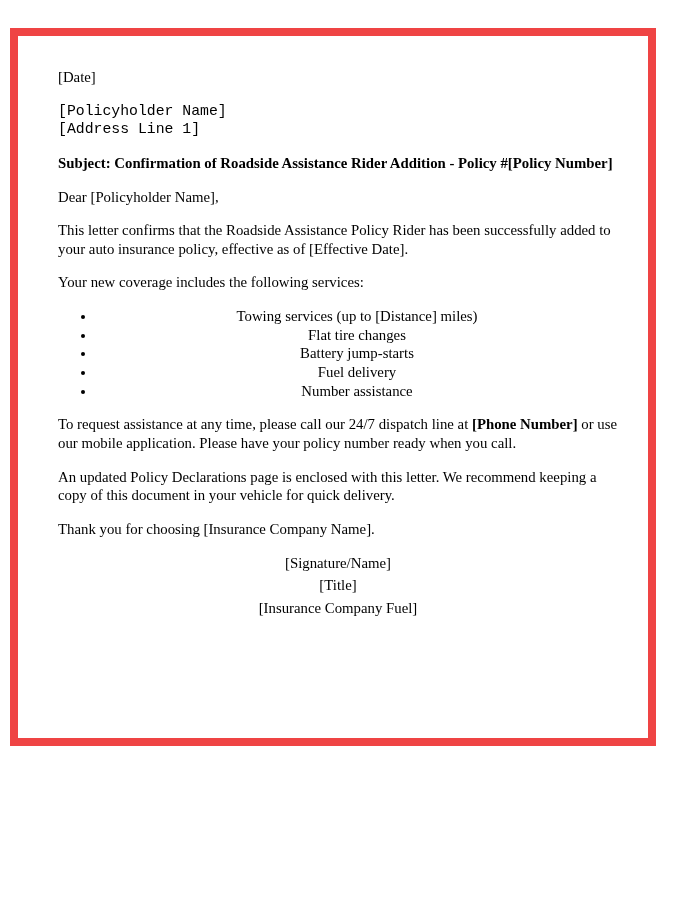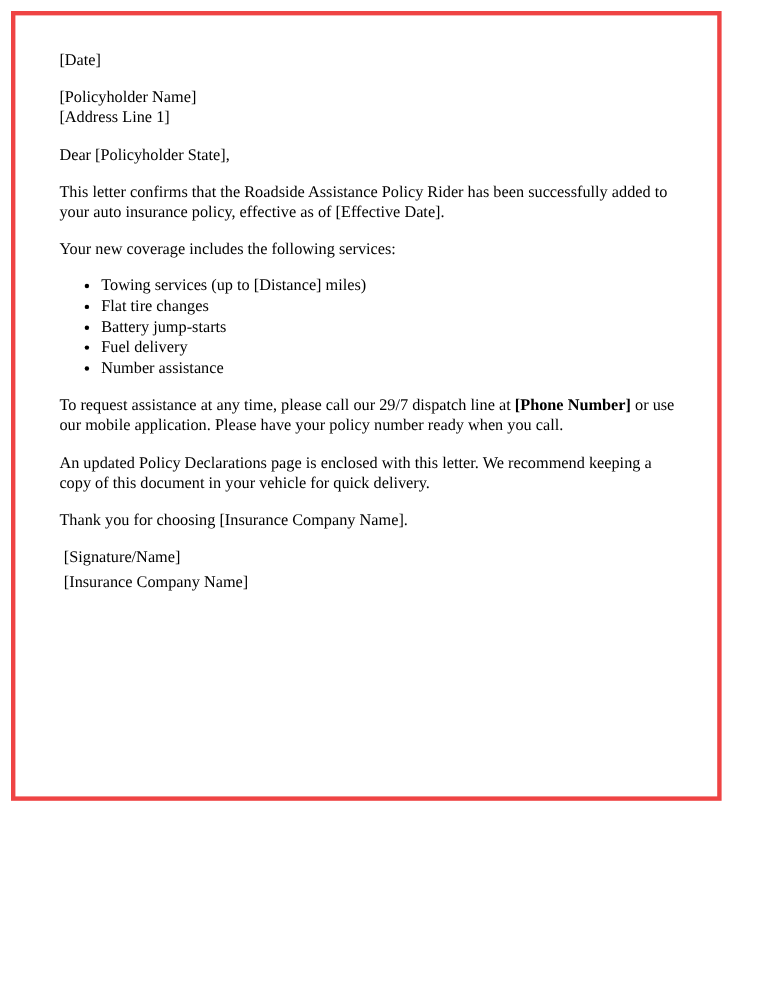--- a/index.html
+++ b/index.html
@@ -11,86 +11,91 @@
     height: 900px;
     background: #ffffff;
     font-family: "Liberation Serif", serif;
     color: #000000;
     position: relative;
   }
   .page {
     box-sizing: border-box;
     position: absolute;
     left: 10px;
-    top: 10px;
+    top: 28px;
     width: 646px;
     height: 718px;
-    border: 4px solid #ef4444;
+    border: 8px solid #ef4444;
     padding: 32px 30px 28px 40px;
     font-size: 14.8px;
     line-height: 1.26;
     overflow: hidden;
   }
   p {
     margin: 0 0 15px 0;
   }
   .addr-block p {
     margin: 0;
   }
   .addr-block {
     margin: 0 0 15px 0;
+    font-family: Liberation Mono, monospace;
   }
   .sig-block p {
     margin: 4px;
+    text-align: center;
   }
   .bold {
     font-weight: bold;
   }
   ul {
     margin: 0 0 15px 0;
     padding-left: 38px;
     list-style-type: disc;
   }
   li {
     margin: 0;
+    text-align: center;
   }
 </style>
 </head>
 <body>
 
 <div class="page">
 
   <p>[Date]</p>
 
   <div class="addr-block">
     <p>[Policyholder Name]</p>
     <p>[Address Line 1]</p>
   </div>
 
+  <p class="bold">Subject: Confirmation of Roadside Assistance Rider Addition - Policy #[Policy Number]</p>
 
-  <p>Dear [Policyholder State],</p>
+  <p>Dear [Policyholder Name],</p>
 
   <p>This letter confirms that the Roadside Assistance Policy Rider has been successfully added to your auto insurance policy, effective as of [Effective Date].</p>
 
   <p>Your new coverage includes the following services:</p>
 
   <ul>
     <li>Towing services (up to [Distance] miles)</li>
     <li>Flat tire changes</li>
     <li>Battery jump-starts</li>
     <li>Fuel delivery</li>
     <li>Number assistance</li>
   </ul>
 
-  <p><span>To request assistance at any time, please call our 29/7 dispatch line at </span><span class="bold">[Phone Number]</span><span> or use our mobile application. Please have your policy number ready when you call.</span></p>
+  <p><span>To request assistance at any time, please call our 24/7 dispatch line at </span><span class="bold">[Phone Number]</span><span> or use our mobile application. Please have your policy number ready when you call.</span></p>
 
   <p>An updated Policy Declarations page is enclosed with this letter. We recommend keeping a copy of this document in your vehicle for quick delivery.</p>
 
 
   <p>Thank you for choosing [Insurance Company Name].</p>
 
 
   <div class="sig-block">
     <p>[Signature/Name]</p>
-    <p>[Insurance Company Name]</p>
+    <p>[Title]</p>
+    <p>[Insurance Company Fuel]</p>
   </div>
 
 </div>
 
 </body></html>

